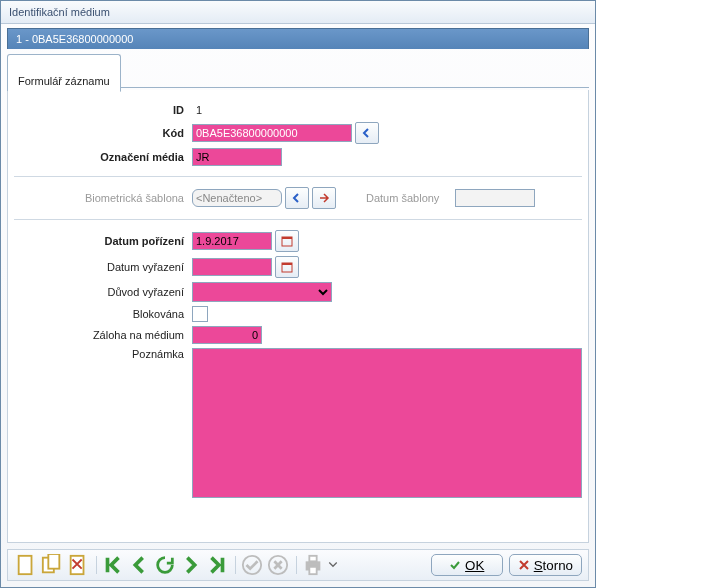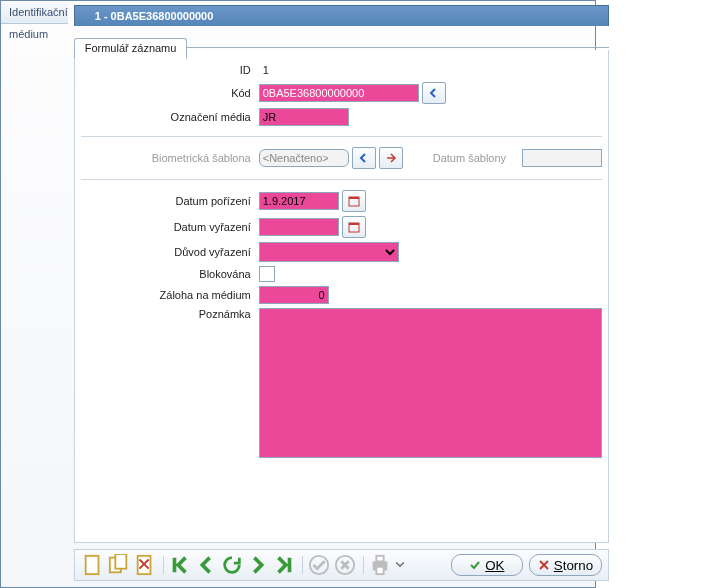--- a/index.html
+++ b/index.html
@@ -1,41 +1,41 @@
 <!DOCTYPE html>
 <html><head>
 <meta charset="utf-8">
 <style>
 html,body{margin:0;padding:0;font-family:Tahoma,Arial,sans-serif;font-size:11px;color:#222;background:#fff}
-.window{width:596px;height:588px;box-sizing:border-box;border:1px solid #6b8aa8;background:linear-gradient(#fdfdfe,#f4f6f9);display:flex;flex-direction:row}
+.window{width:596px;height:588px;box-sizing:border-box;border:1px solid #6b8aa8;background:linear-gradient(#fdfdfe,#f4f6f9);display:flex;flex-direction:column}
 .titlebar{height:22px;line-height:22px;padding-left:8px;background:linear-gradient(#f9fbfd,#e4ecf5);color:#3a5070;border-bottom:1px solid #b9c8d8}
 .inner{flex:1;display:flex;flex-direction:column;padding:4px 6px 6px 6px}
-.record-hdr{background:linear-gradient(#6a97c9,#5584b8);color:#fff;font-weight:bold;padding:4px 20px;border:1px solid #4a6f95;border-bottom:none}
+.record-hdr{background:linear-gradient(#6a97c9,#5584b8);color:#fff;font-weight:normal;padding:4px 8px;border:1px solid #4a6f95;border-bottom:none}
 .tabstrip{display:flex;border-bottom:1px solid #9cb3c9;margin-bottom:2px}
-.tab{padding:3px 10px 4px;border:1px solid #9cb3c9;border-bottom:none;background:linear-gradient(#fdfdfe,#eaf0f7);margin-right:2px;border-radius:3px 3px 0 0;cursor:pointer;position:relative;top:12px}
+.tab{padding:20px 10px 4px;border:1px solid #9cb3c9;border-bottom:none;background:linear-gradient(#fdfdfe,#eaf0f7);margin-right:2px;border-radius:3px 3px 0 0;cursor:pointer;position:relative;top:5px}
 .tab.active{background:#fff;border-bottom:1px solid #fff}
 .form-area{flex:1;overflow:auto;padding:8px 6px 4px 6px;background:#fff;border:1px solid #c6d2de;border-top:none}
 .row{display:flex;align-items:center;margin:4px 0}
 .row label{width:170px;text-align:right;padding-right:8px;white-space:nowrap}
-.row.bold label{font-weight:normal}
+.row.bold label{font-weight:bold}
 .row.dim label{color:#9a9a9a}
 input[type=text],select,textarea{font:inherit;border:1px solid #8ea6be;padding:2px 3px;box-sizing:border-box;background:#ec4899}
 input[disabled]{background:#f3f3f3;color:#888}
 .sel-kod{width:160px;background:#2a60c8;color:#fff}
 .icon-btn{width:22px;height:20px;border:1px solid #8ea6be;background:linear-gradient(#fdfefe,#e6edf5);margin-left:3px;display:inline-flex;align-items:center;justify-content:center;border-radius:2px;cursor:pointer}
 .icon-btn svg{width:12px;height:12px}
 hr.sep{border:none;border-top:1px solid #cfd9e3;margin:10px 0}
 .readonly-val{padding:2px 4px}
 .note-row{align-items:flex-start}
 .note-row textarea{flex:1;height:150px;resize:none}
 .footer{display:flex;align-items:center;padding:4px 6px;border:1px solid #c6d2de;border-top:1px solid #c6d2de;background:linear-gradient(#fbfcfe,#e9eff6);margin-top:6px}
 .tb-btn{width:22px;height:20px;border:1px solid transparent;display:inline-flex;align-items:center;justify-content:center;margin-right:2px;border-radius:2px;cursor:pointer}
 .tb-sep{width:1px;height:18px;background:#c6d2de;margin:0 4px}
 .spacer{flex:1}
-.dlg-btn{min-width:72px;height:22px;border:1px solid #8ea6be;background:linear-gradient(#fdfefe,#e6edf5);border-radius:10px;margin-left:6px;display:inline-flex;align-items:center;justify-content:center;cursor:pointer;padding:0 8px}
+.dlg-btn{min-width:72px;height:22px;border:1px solid #8ea6be;background:linear-gradient(#fdfefe,#e6edf5);border-radius:5px;margin-left:6px;display:inline-flex;align-items:center;justify-content:center;cursor:pointer;padding:0 8px}
 .dlg-btn svg{width:12px;height:12px;margin-right:4px}
 .chk{width:14px;height:14px;border:1px solid #8ea6be;background:#fff}
 </style>
 </head>
 <body>
 
 <div class="window">
   <div class="titlebar">Identifikační médium</div>
   <div class="inner">
     <div class="record-hdr">1   -   0BA5E36800000000</div>

